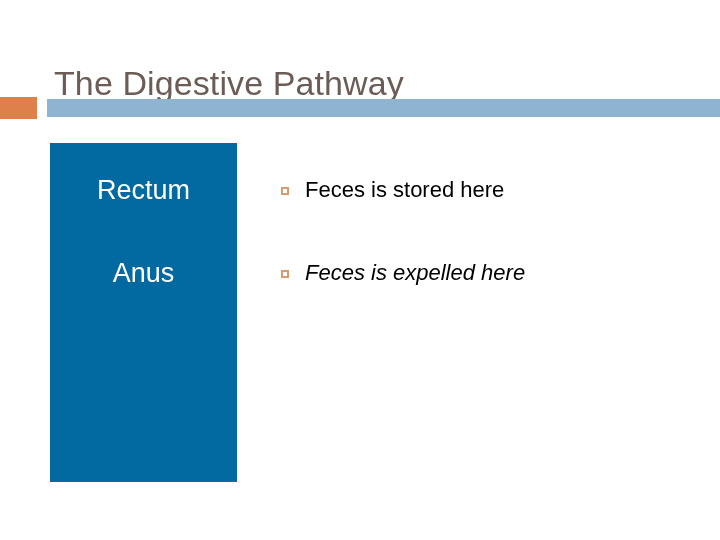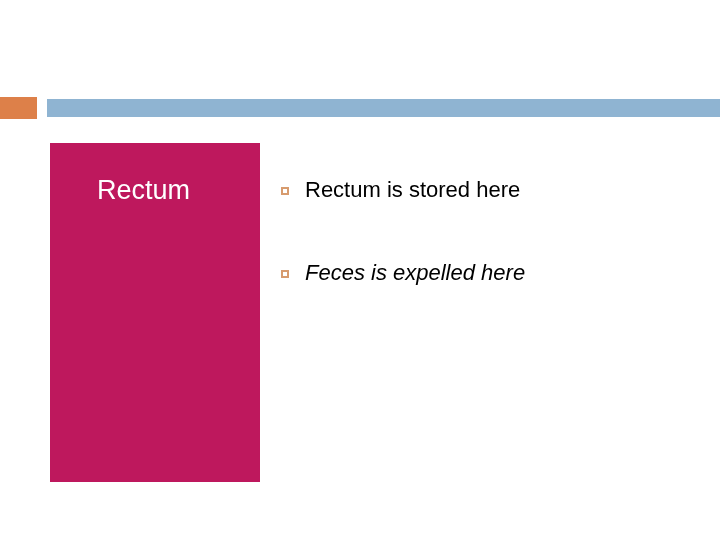--- a/index.html
+++ b/index.html
@@ -70,23 +70,23 @@
     top: 120px;
     width: 720px;
     height: 420px;
   }
 
   
   .organ-panel {
     position: absolute;
     left: 50px;
     top: 23px;
-    width: 210px;
+    width: 187px;
     height: 339px;
-    background: #be185d;
+    background: #0369a1;
   }
   .organ-label {
     position: absolute;
     left: 0;
     width: 187px;
     text-align: center;
     color: #ffffff;
     font-size: 27px;
     line-height: 34px;
     font-weight: 400;
@@ -132,37 +132,39 @@
     line-height: 30px;
     font-weight: 400;
     white-space: nowrap;
   }
 </style>
 </head>
 <body>
 
 <div class="slide">
 
+  <h1 class="slide-title">The Digestive Pathway</h1>
 
   <div class="divider">
     <div class="divider-accent"></div>
     <div class="divider-bar"></div>
   </div>
 
   <div class="content">
 
     <div class="organ-panel">
       <div class="organ-label row-1">Rectum</div>
+      <div class="organ-label row-2">Anus</div>
     </div>
 
     <div class="desc-list">
 
       <div class="desc-item row-1">
         <span class="bullet-square"></span>
-        <span class="desc-text">Rectum is stored here</span>
+        <span class="desc-text">Feces is stored here</span>
       </div>
 
       <div class="desc-item row-2">
         <span class="bullet-square"></span>
         <span class="desc-text">Feces is expelled here</span>
       </div>
 
     </div>
 
   </div>

